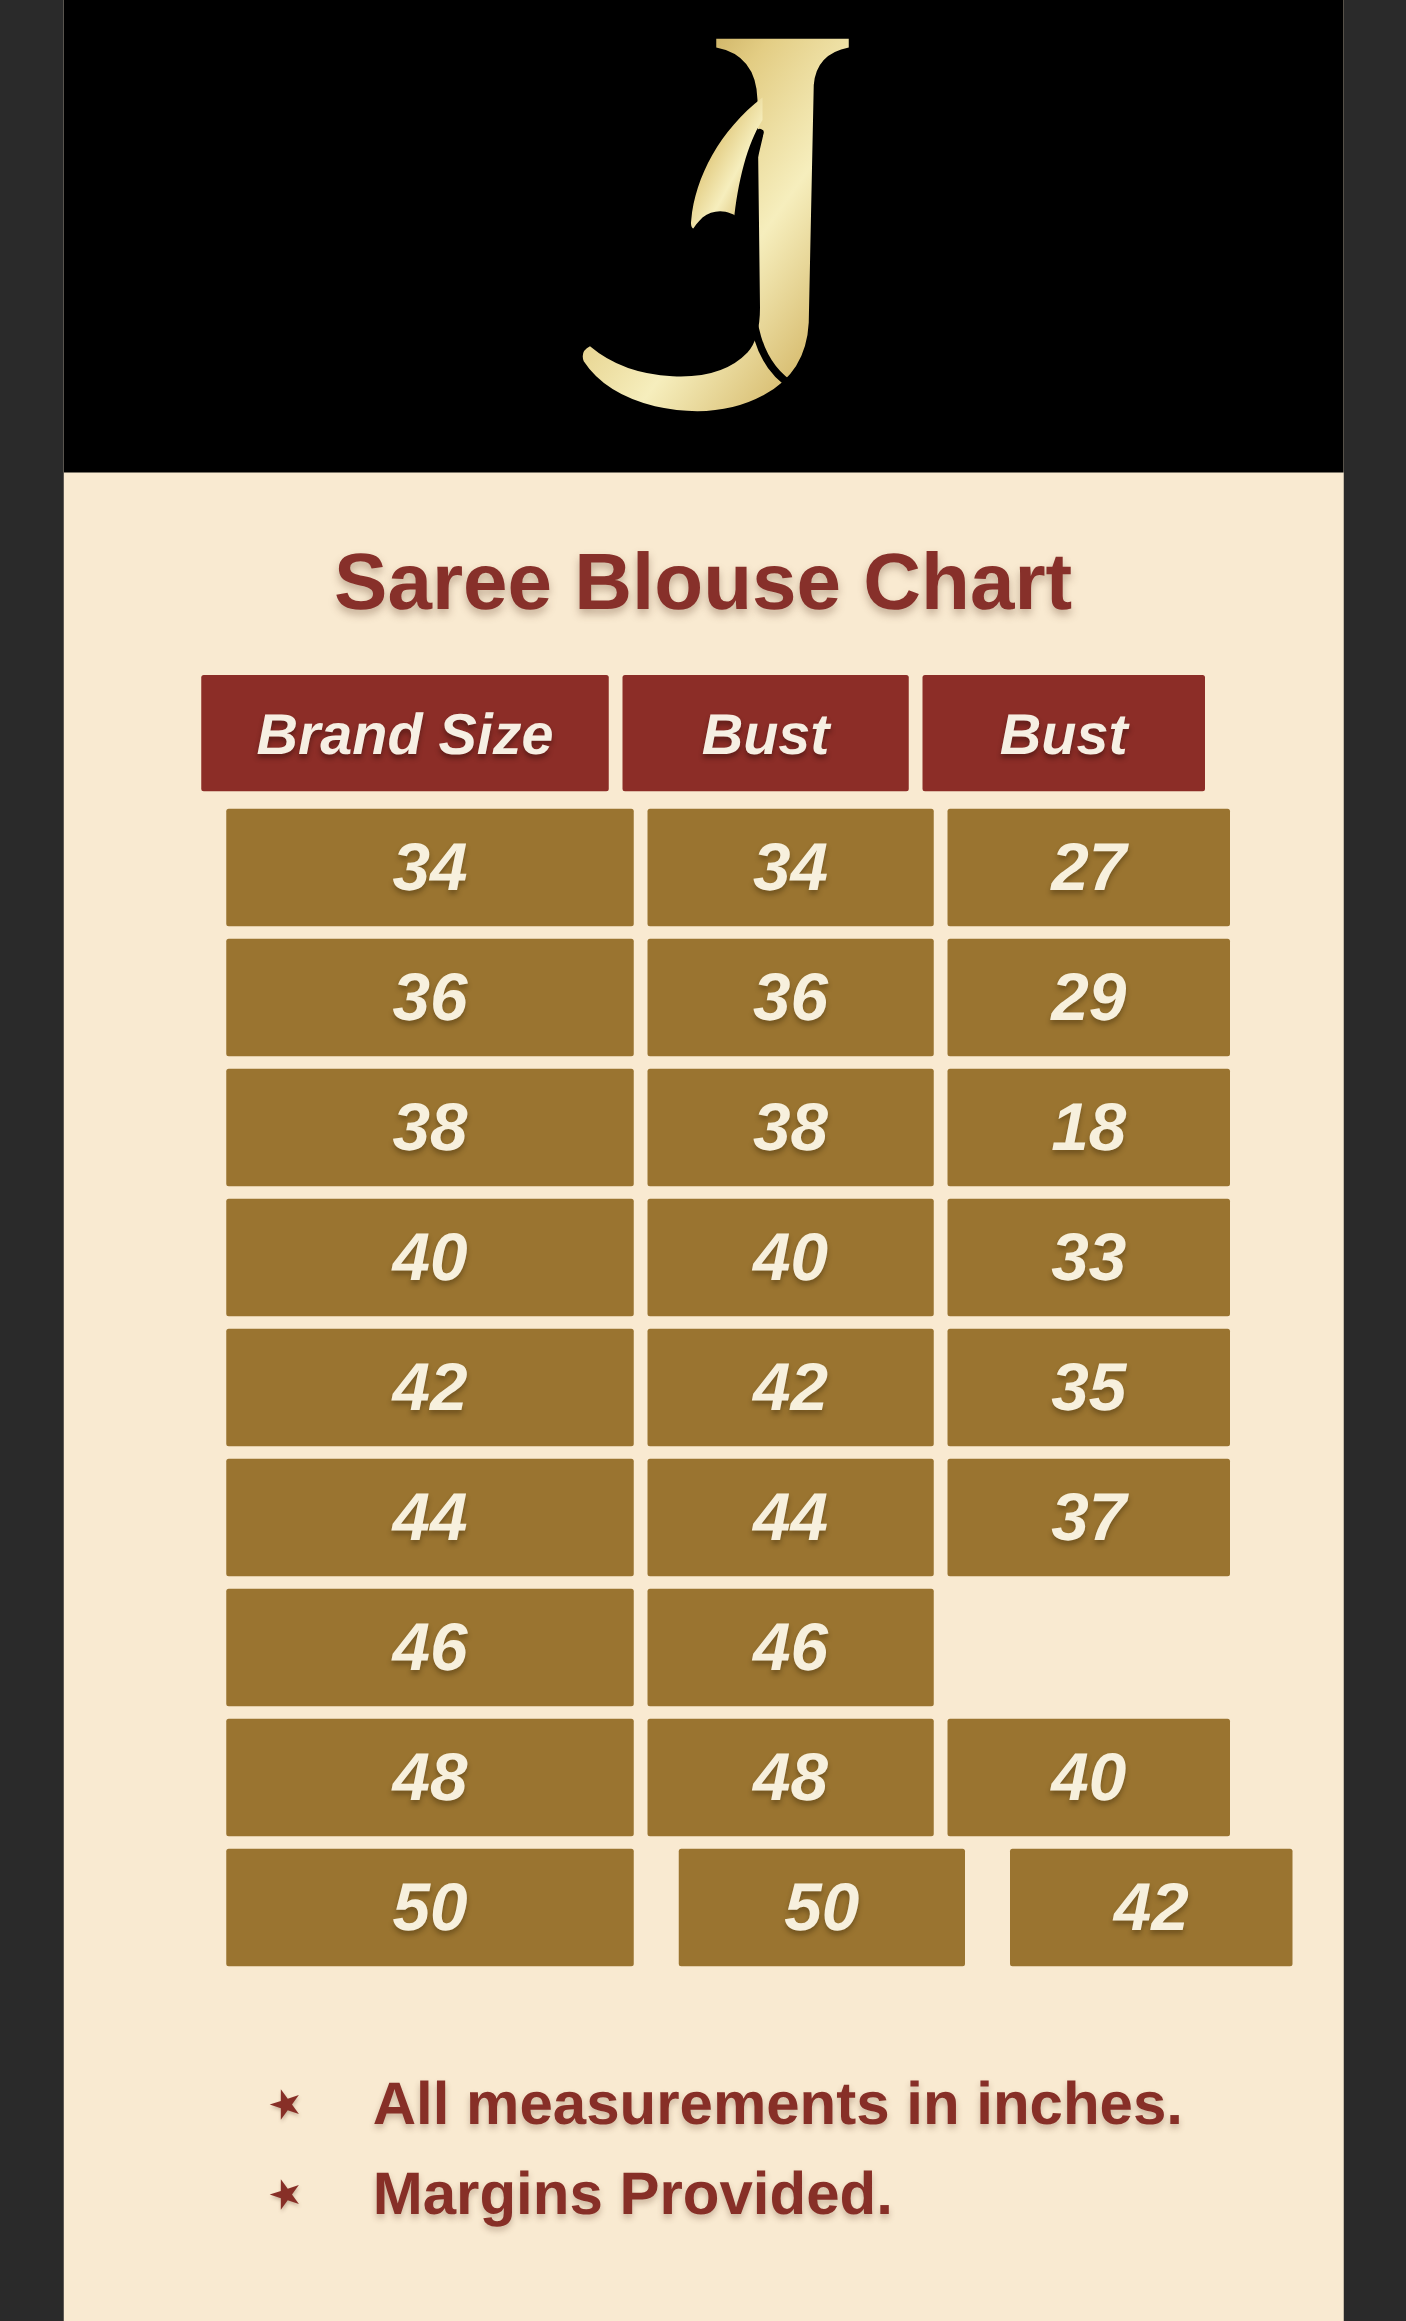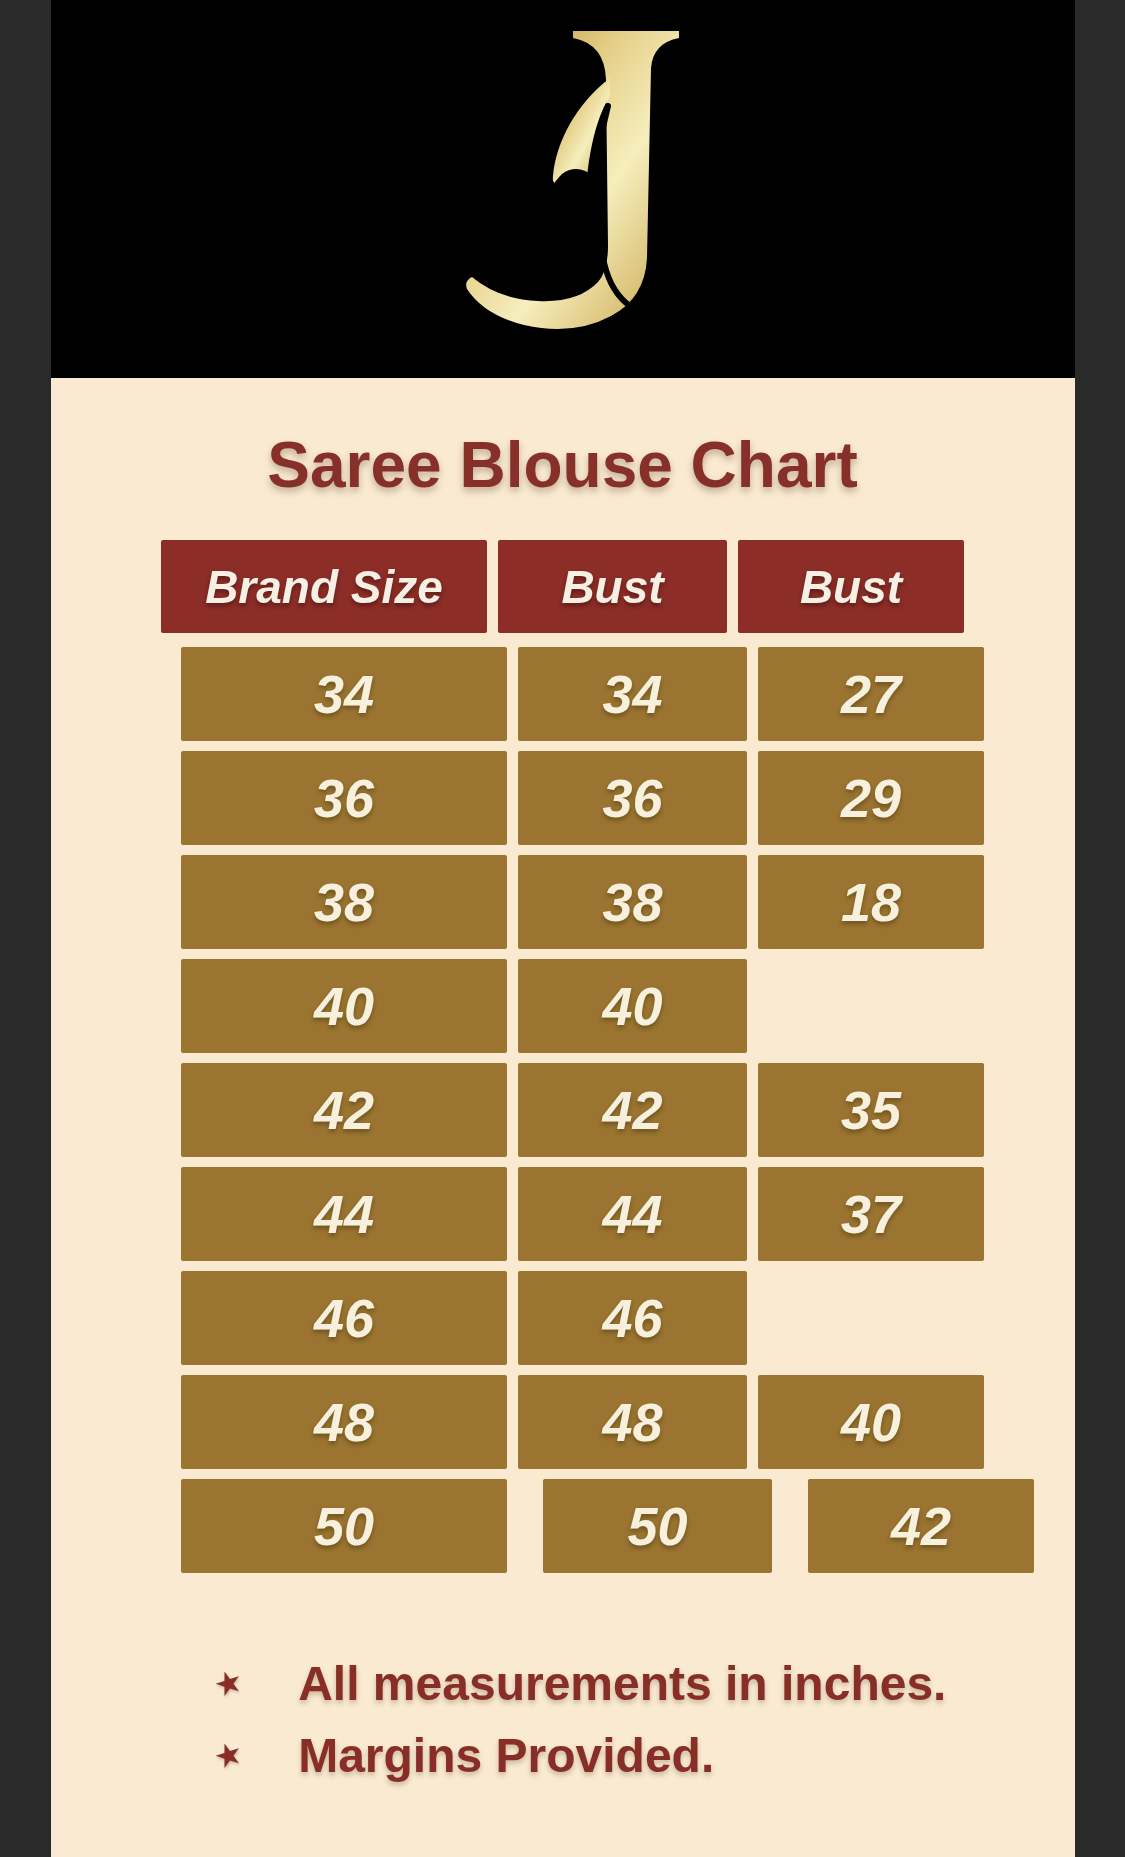--- a/index.html
+++ b/index.html
@@ -164,20 +164,21 @@
           <div class="dcell">29</div>
         </div>
         <div class="trow">
           <div class="dcell">38</div>
           <div class="dcell">38</div>
           <div class="dcell">18</div>
         </div>
         <div class="trow">
           <div class="dcell">40</div>
           <div class="dcell">40</div>
+          <div class="dcell">33</div>
         </div>
         <div class="trow">
           <div class="dcell">42</div>
           <div class="dcell">42</div>
           <div class="dcell">35</div>
         </div>
         <div class="trow">
           <div class="dcell">44</div>
           <div class="dcell">44</div>
           <div class="dcell">37</div>

